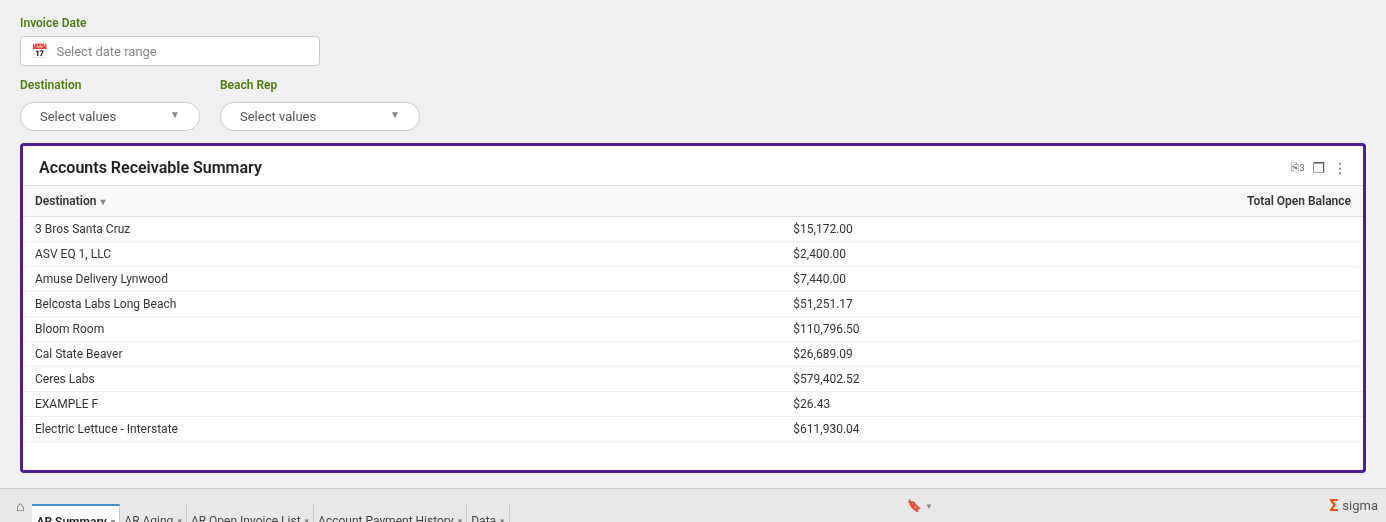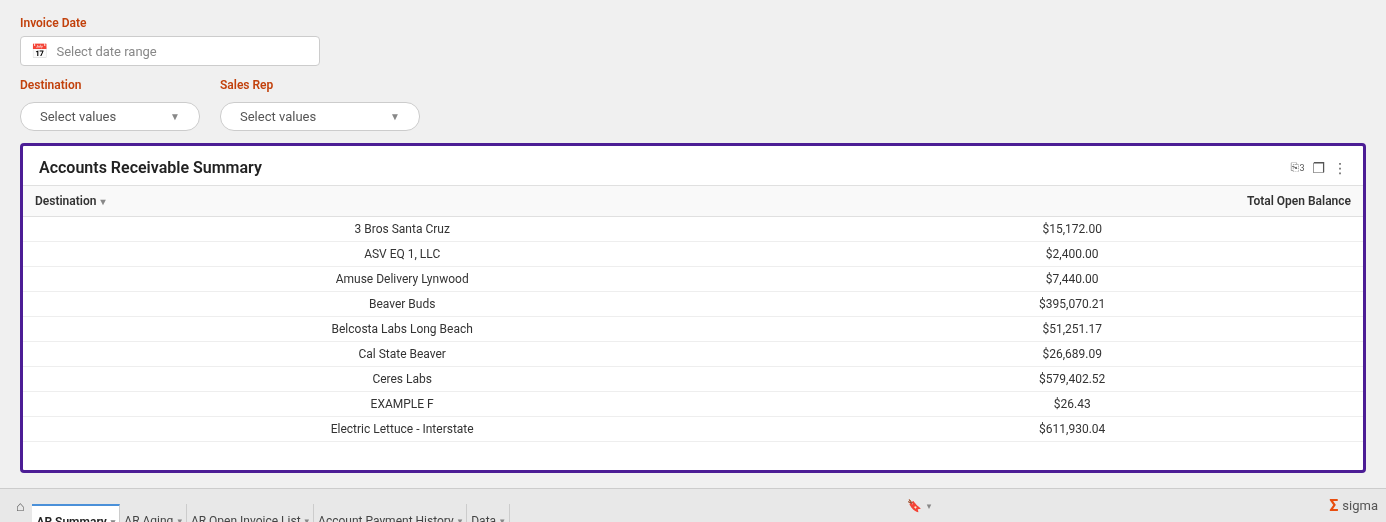--- a/index.html
+++ b/index.html
@@ -23,21 +23,21 @@
       background: #f0f0f0;
     }
 
     .filter-section {
       margin-bottom: 12px;
     }
 
     .filter-label {
       font-size: 12px;
       font-weight: 600;
-      color: #c2410c;
+      color: #4d7c0f;
       margin-bottom: 6px;
     }
 
     .date-input {
       display: flex;
       align-items: center;
       background: white;
       border: 1px solid #ccc;
       border-radius: 4px;
       padding: 6px 10px;
@@ -59,21 +59,20 @@
     }
 
     .filter-group {
       display: flex;
       flex-direction: column;
       gap: 4px;
     }
 
     .select-input {
       display: flex;
-      align-items: center;
       background: white;
       border: 1px solid #ccc;
       border-radius: 14px;
       padding: 6px 19px;
       width: 180px;
       justify-content: space-between;
       color: #555;
       font-size: 13px;
       cursor: pointer;
     }
@@ -168,21 +167,20 @@
     }
 
     tbody tr {
       border-bottom: 1px solid #eee;
     }
 
     tbody td {
       padding: 5px 12px;
       font-size: 12px;
       color: #333;
-      text-align: center;
     }
 
     tbody td.right-align {
     }
 
     .bottom-tabs {
       display: flex;
       align-items: center;
       background: #e8e8e8;
       border-top: 1px solid #ccc;
@@ -267,21 +265,21 @@
 
   <div class="filters-row">
     <div class="filter-group">
       <div class="filter-label">Destination</div>
       <div class="select-input">
         <span>Select values</span>
         <span class="chevron-down">▼</span>
       </div>
     </div>
     <div class="filter-group">
-      <div class="filter-label">Sales Rep</div>
+      <div class="filter-label">Beach Rep</div>
       <div class="select-input select-input-wide">
         <span>Select values</span>
         <span class="chevron-down">▼</span>
       </div>
     </div>
   </div>
 
   <div class="table-container">
     <div class="table-header-bar">
       <div class="table-title">Accounts Receivable Summary</div>
@@ -316,26 +314,26 @@
           </tr>
           <tr>
             <td>ASV EQ 1, LLC</td>
             <td class="right-align">$2,400.00</td>
           </tr>
           <tr>
             <td>Amuse Delivery Lynwood</td>
             <td class="right-align">$7,440.00</td>
           </tr>
           <tr>
-            <td>Beaver Buds</td>
-            <td class="right-align">$395,070.21</td>
-          </tr>
-          <tr>
             <td>Belcosta Labs Long Beach</td>
             <td class="right-align">$51,251.17</td>
+          </tr>
+          <tr>
+            <td>Bloom Room</td>
+            <td class="right-align">$110,796.50</td>
           </tr>
           <tr>
             <td>Cal State Beaver</td>
             <td class="right-align">$26,689.09</td>
           </tr>
           <tr>
             <td>Ceres Labs</td>
             <td class="right-align">$579,402.52</td>
           </tr>
           <tr>

